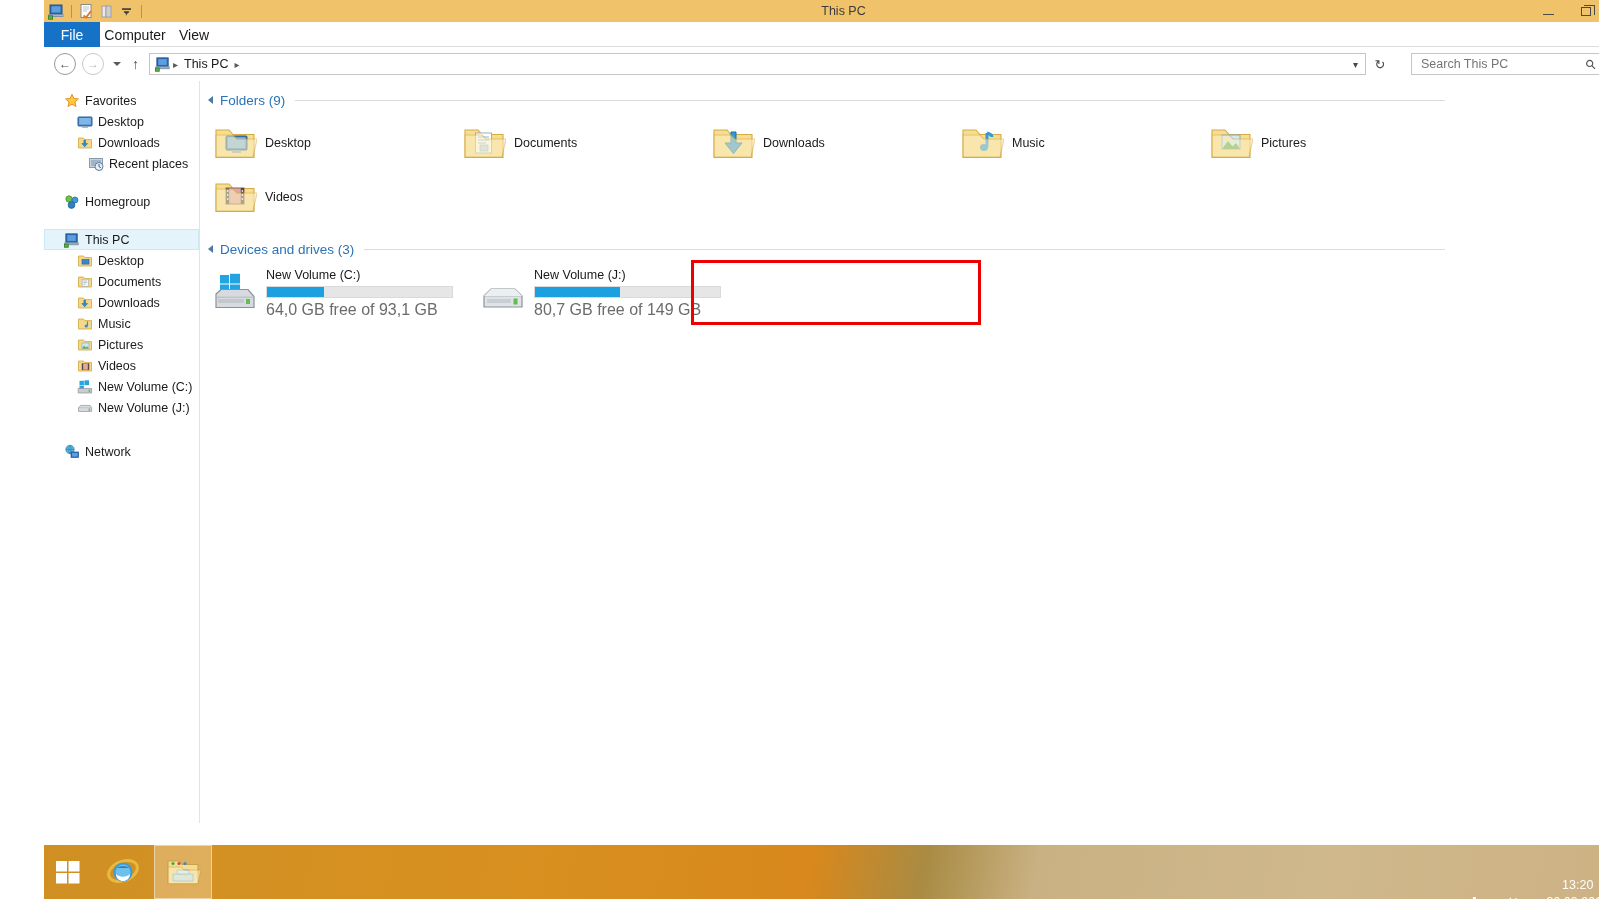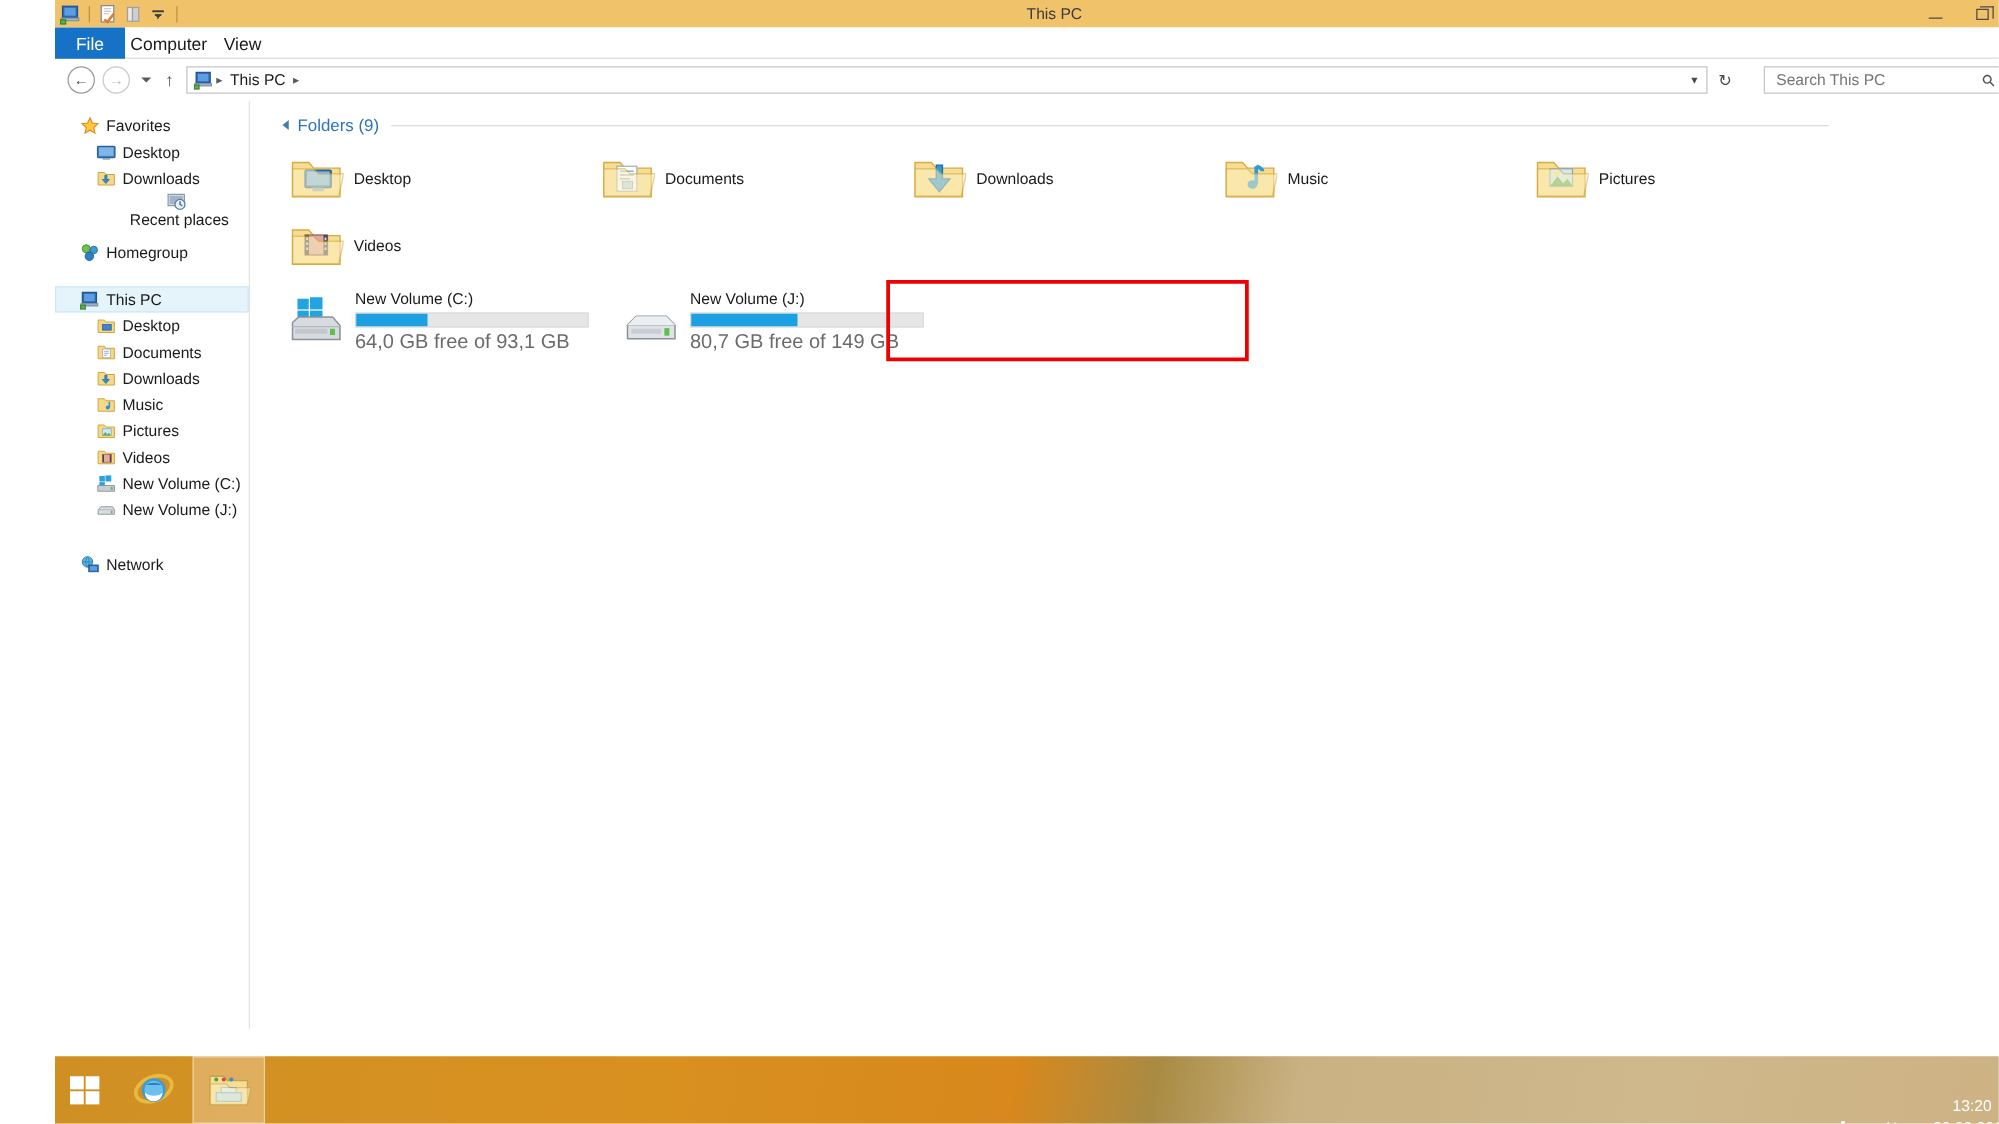--- a/index.html
+++ b/index.html
@@ -63,21 +63,21 @@
   }
   .crumb { font-size:12.5px; color:#1a1a1a; padding:0 4px; }
   .crumb-sep { color:#5a5a5a; font-size:10px; padding:0 2px; }
   .addr-chev { margin-left:auto; color:#4a4a4a; font-size:10px; padding-right:7px;}
   .refreshbtn { width:22px;height:22px;display:flex;align-items:center;justify-content:center;color:#4a4a4a;font-size:13px;margin-left:3px;}
   .searchbox { height:22px; width:190px; border:1px solid #c6c6c6; background:#fff; display:flex;align-items:center; margin-left:20px; padding:0 4px 0 7px;}
   .searchbox input { border:none; outline:none; font-size:12.5px; color:#6d6d6d; flex:1; background:transparent; font-family:"Liberation Sans",sans-serif;}
   .srch-ico { color:#505050; font-size:13px; transform: rotate(-45deg); }
 
   
-  .content { position:absolute; left:0; top:81px; width:1387px; height:742px; display:flex;gap:18px; }
+  .content { position:absolute; left:0; top:81px; width:1387px; height:742px; display:flex; }
   .navpane { width:156px; height:100%; background:#fff; border-right:1px solid #e3e3e3; padding-top:9px; position:relative; }
   .filepane { flex:1; height:100%; background:#fff; position:relative; }
 
   
   .nav-item { height:21px; display:flex; align-items:center; font-size:12.5px; color:#1a1a1a; padding-left:0; cursor:default; }
   .nav-item .lbl { white-space:nowrap; }
   .nav-item.selected { background:#e5f3fb; border:1px solid #cce8f5; }
   .nav-ico { width:16px;height:16px;margin-right:5px;position:relative;flex:0 0 16px;}
   .nav-gap { height:17px; }
 
@@ -240,21 +240,21 @@
       </div>
       <div class="nav-item" style="padding-left:33px;">
         <span class="nav-ico">
           <svg width="16" height="16" viewBox="0 0 16 16">
               <path d="M1.5 3h5l1.3 1.6H14.5v8.4h-13z" fill="#f5d88a" stroke="#d2a63e" stroke-width="0.8"></path>
               <path d="M8.5 5.2v3.4h2l-2.8 3.2-2.8-3.2h2V5.2z" fill="#2f8fd4" stroke="#1c6ba8" stroke-width="0.6"></path>
             </svg>
         </span>
         <span class="lbl">Downloads</span>
       </div>
-      <div class="nav-item" style="padding-left:44px;flex-direction:column;">
+      <div class="nav-item" style="padding-left:44px;">
         <span class="nav-ico">
           <svg width="16" height="16" viewBox="0 0 16 16">
               <rect x="1.5" y="2.5" width="13" height="9" fill="#d5dde6" stroke="#8d9aa8"></rect>
               <rect x="2.8" y="3.7" width="10.4" height="6.6" fill="#9fb4c9"></rect>
               <circle cx="11" cy="10.5" r="4" fill="#e8eef5" stroke="#5d7c9c"></circle>
               <path d="M11 8v2.6l1.8 1" stroke="#2c5f93" stroke-width="1" fill="none"></path>
             </svg>
         </span>
         <span class="lbl">Recent places</span>
       </div>
@@ -466,20 +466,25 @@
               <rect x="28.7" y="13" width="1.4" height="2" fill="#ddd"></rect>
                 <rect x="28.7" y="17" width="1.4" height="2" fill="#ddd"></rect>
                 <rect x="28.7" y="21" width="1.4" height="2" fill="#ddd"></rect>
               <path d="M3 12h17l4 4h20l-4 18H3z" fill="#fbeec2" stroke="#d6ab43" stroke-width="1.1" opacity="0.55"></path>
             </svg>
           </span>
           <span class="tile-lbl">Videos</span>
         </div>
       </div>
 
+      <div class="grouphdr" style="margin:14px 0 0 8px;">
+        <span class="grp-tri"></span>
+        <span class="grp-title">Devices and drives (3)</span>
+        <span class="grp-line"></span>
+      </div>
 
       <div class="tilerow" style="margin-left:12px;margin-top:4px;position:relative;">
 
         <div class="drivetile" style="width:250px;">
           <span class="drive-ico">
             <svg width="46" height="42" viewBox="0 0 46 42">
               <rect x="7" y="3" width="9" height="8.5" fill="#22a3e2"></rect>
               <rect x="17" y="1.8" width="10" height="9.7" fill="#22a3e2"></rect>
               <rect x="7" y="12.5" width="9" height="8.5" fill="#22a3e2"></rect>
               <rect x="17" y="12.5" width="10" height="9.7" fill="#22a3e2"></rect>

